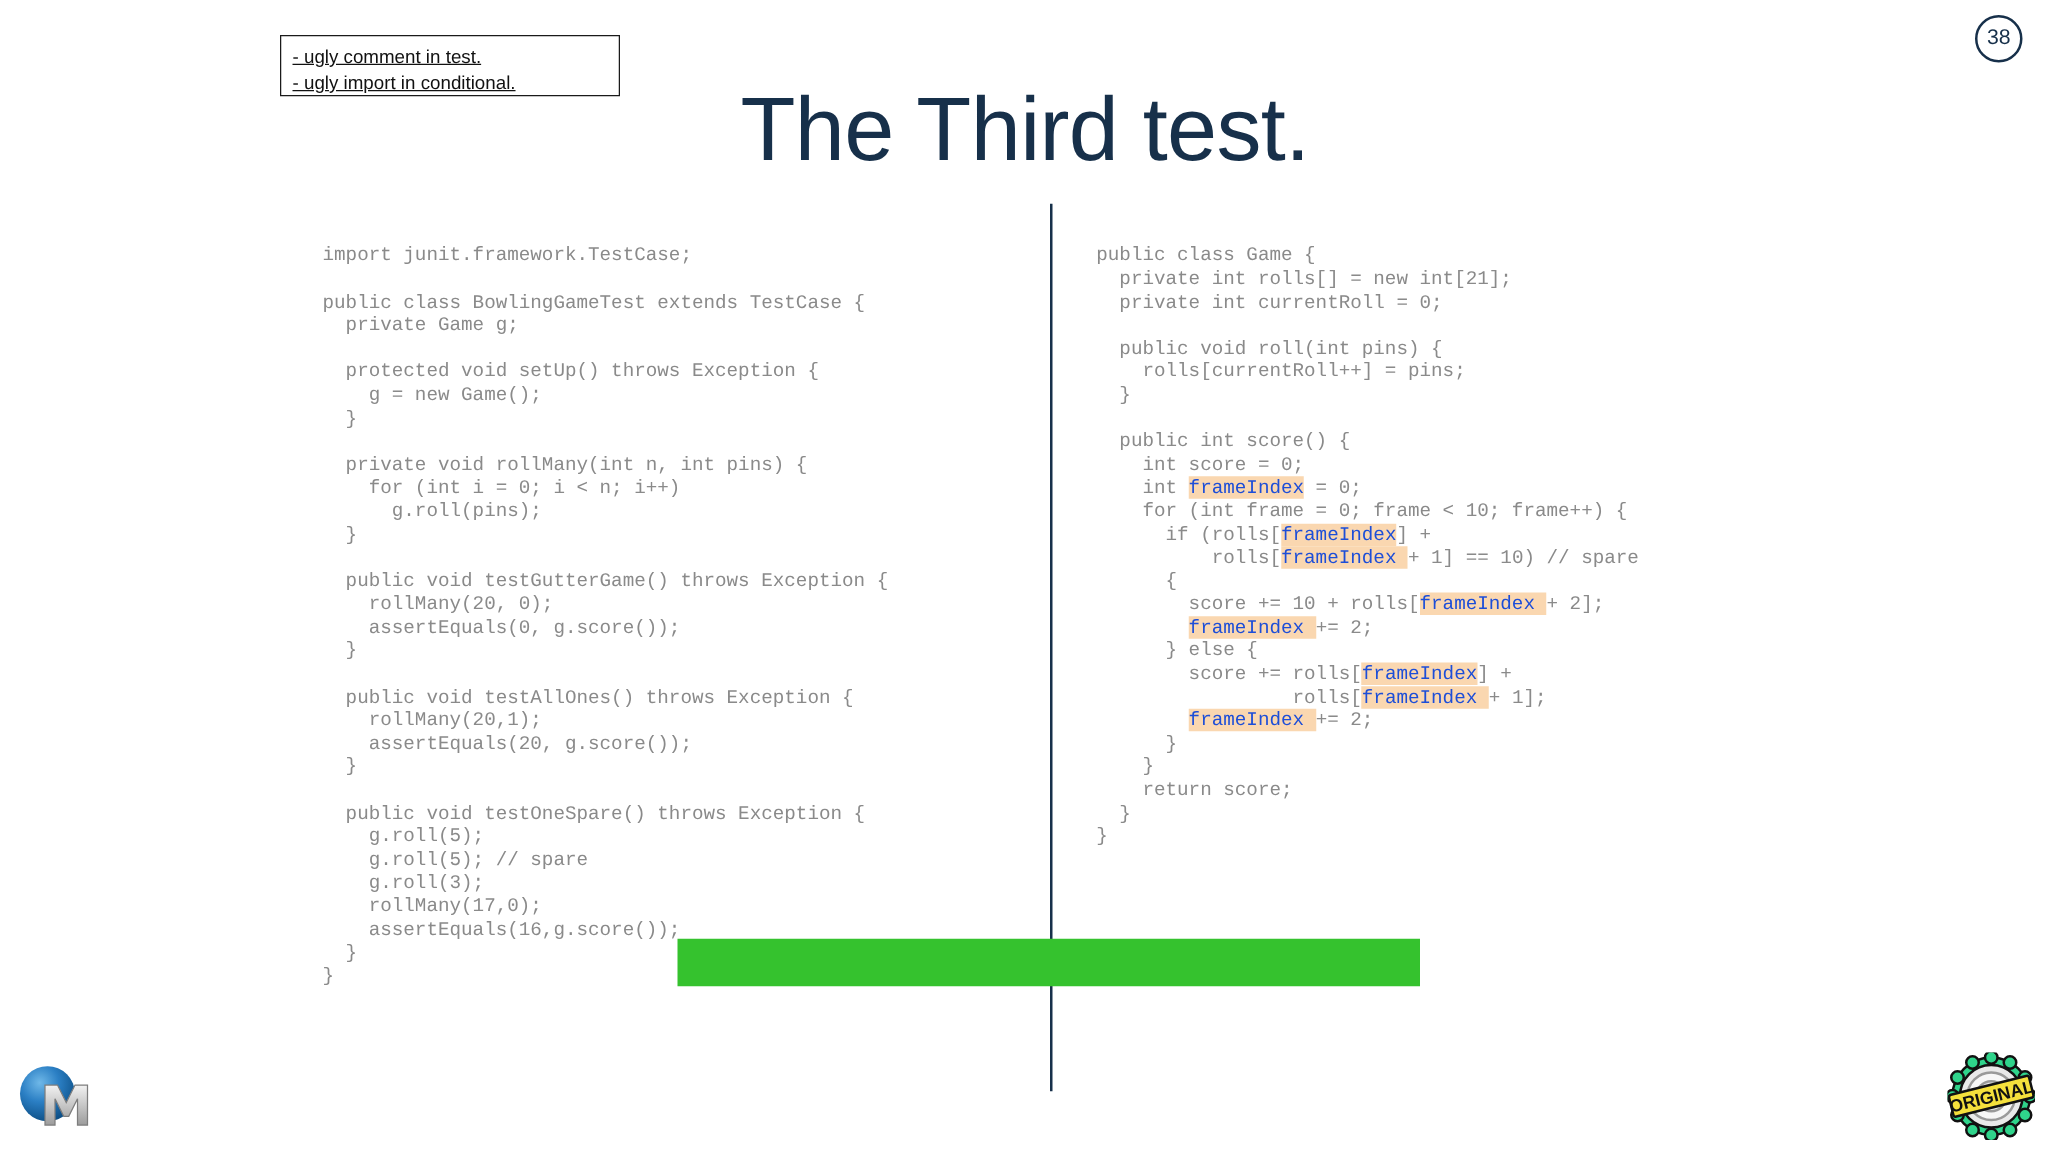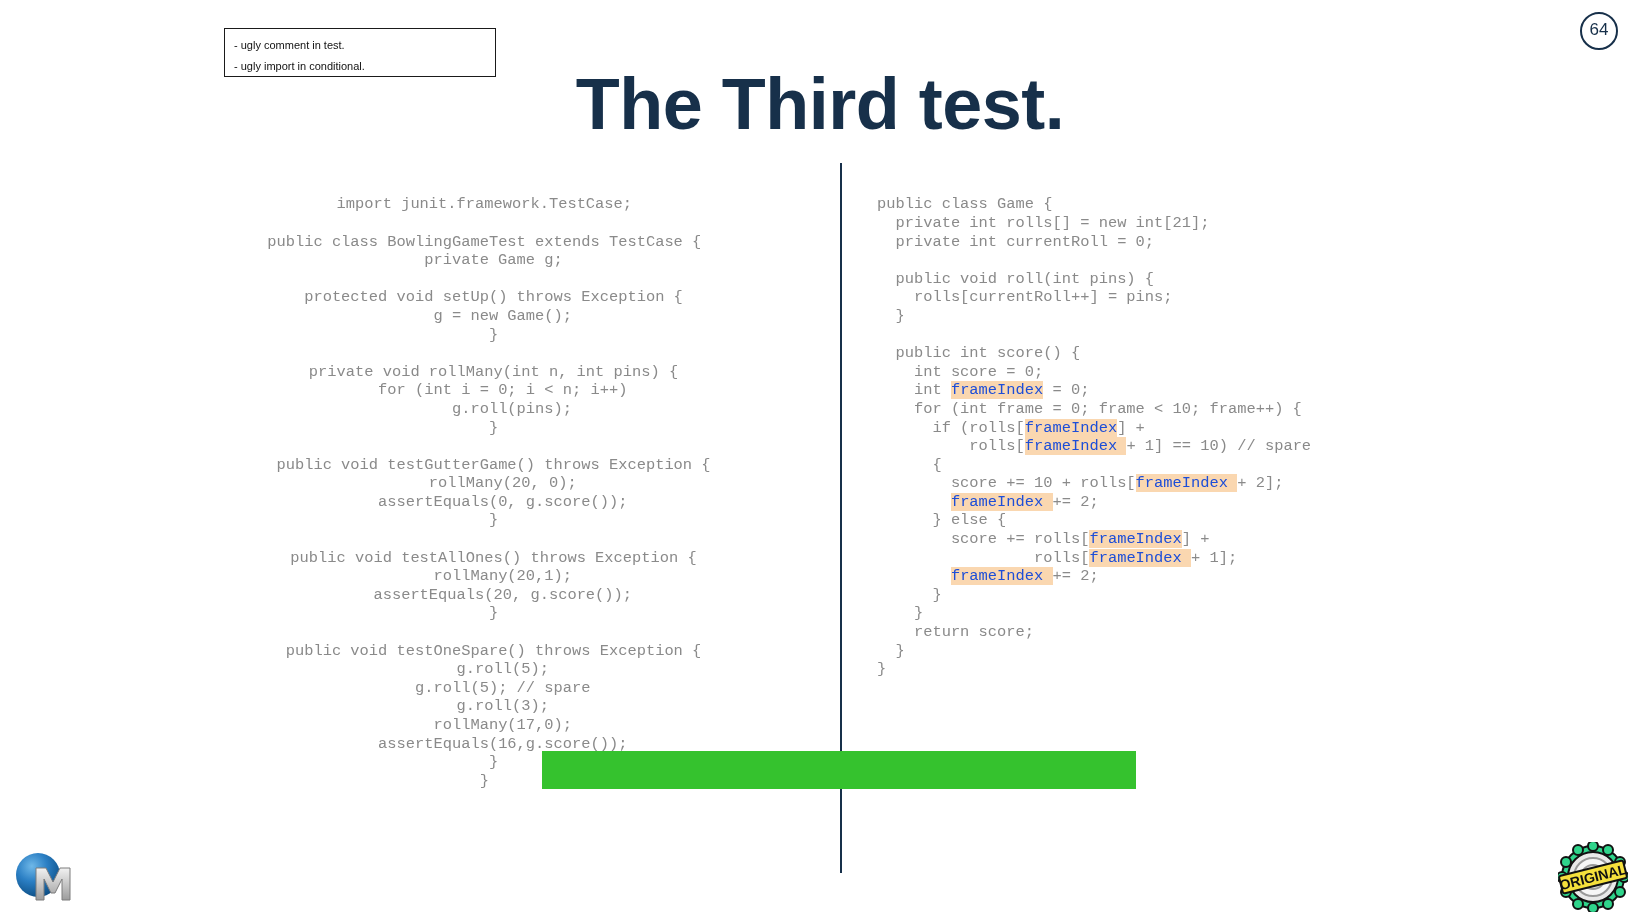--- a/index.html
+++ b/index.html
@@ -40,39 +40,40 @@
     left: 224px;
     top: 28px;
     width: 272px;
     height: 49px;
     border: 1.5px solid #1a1a1a;
     background: #ffffff;
     box-sizing: border-box;
     padding: 6px 0 0 9px;
   }
   #note-box .note-line {
-    font-size: 11px;
+    font-size: 15px;
     line-height: 21px;
     color: #111111;
     white-space: pre;
     font-family: "Liberation Sans", sans-serif;
+    text-decoration: underline;
   }
 
   
   #slide-title {
     position: absolute;
     left: 0;
     right: 0;
     top: 62px;
     text-align: center;
     color: #17304a;
     font-size: 72px;
     line-height: 84px;
     font-family: "Liberation Sans", sans-serif;
-    font-weight: bold;
+    font-weight: normal;
     letter-spacing: -0.5px;
   }
 
   
   #divider {
     position: absolute;
     left: 840px;
     top: 163px;
     width: 2px;
     height: 710px;
@@ -81,21 +82,21 @@
 
   
   .code-pane {
     position: absolute;
     font-family: "Liberation Mono", "DejaVu Sans Mono", monospace;
     font-size: 15.4px;
     line-height: 18.6px;
     color: #8a8a8a;
     white-space: pre;
   }
-  #code-left  { left: 258px; top: 180px; text-align: center; }
+  #code-left  { left: 258px; top: 180px; }
   #code-right { left: 861px; top: 180px; margin-left: 16px; }
 
   .code-line { height: 18.6px; white-space: pre; }
 
   .hl {
     background: #fad7b0;
     color: #1d4ed8;
   }
 
   
@@ -124,21 +125,21 @@
     bottom: 10px;
     width: 70px;
     height: 70px;
   }
 </style>
 </head>
 <body>
 
 <div id="slide" style="background: rgb(255, 255, 255);">
 
-  <div id="page-badge">64</div>
+  <div id="page-badge">38</div>
 
   <div id="note-box">
     <div class="note-line">- ugly comment in test.</div>
     <div class="note-line">- ugly import in conditional.</div>
   </div>
 
   <div id="slide-title" style="color: rgb(23, 48, 74);">The Third test.</div>
 
   <div id="divider"></div>
 

